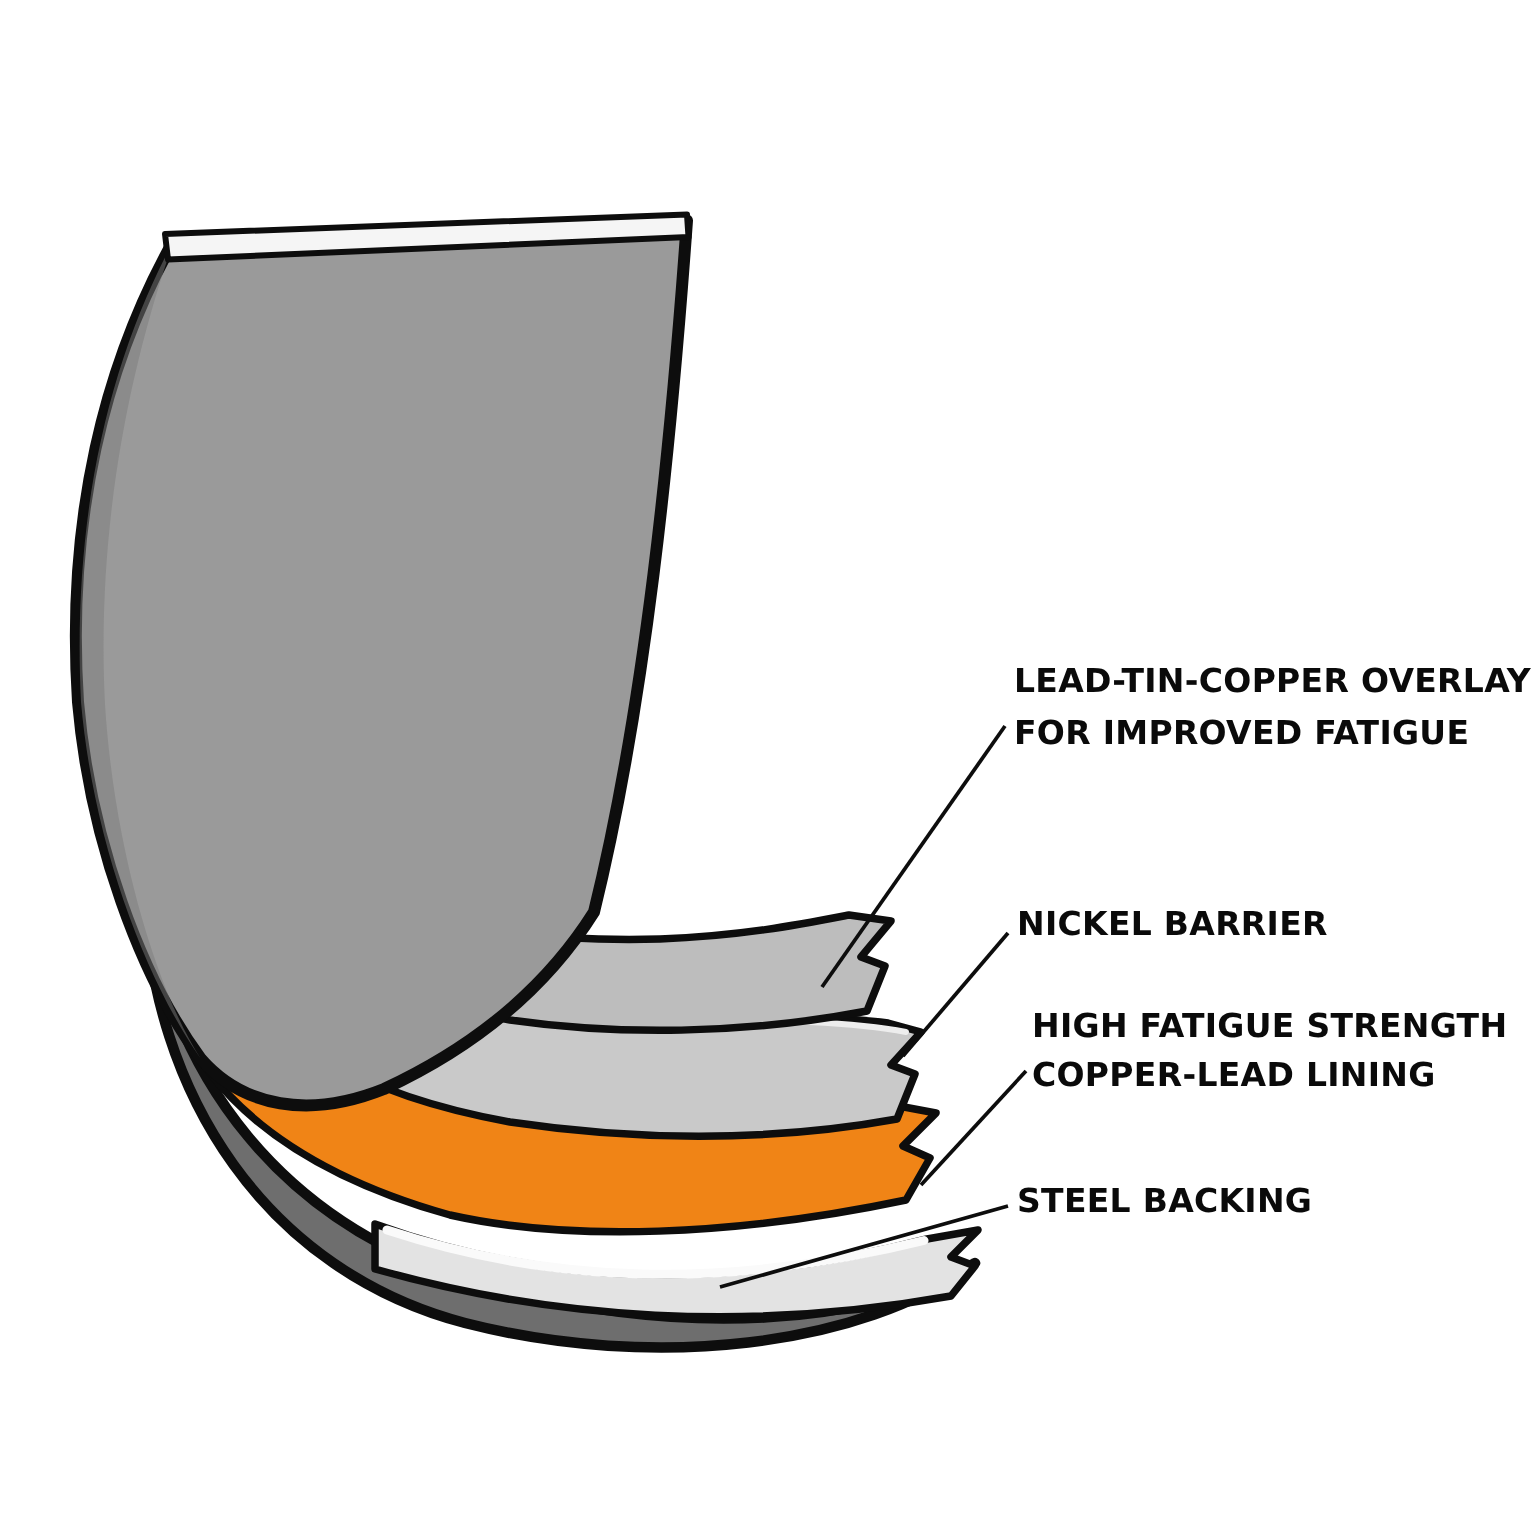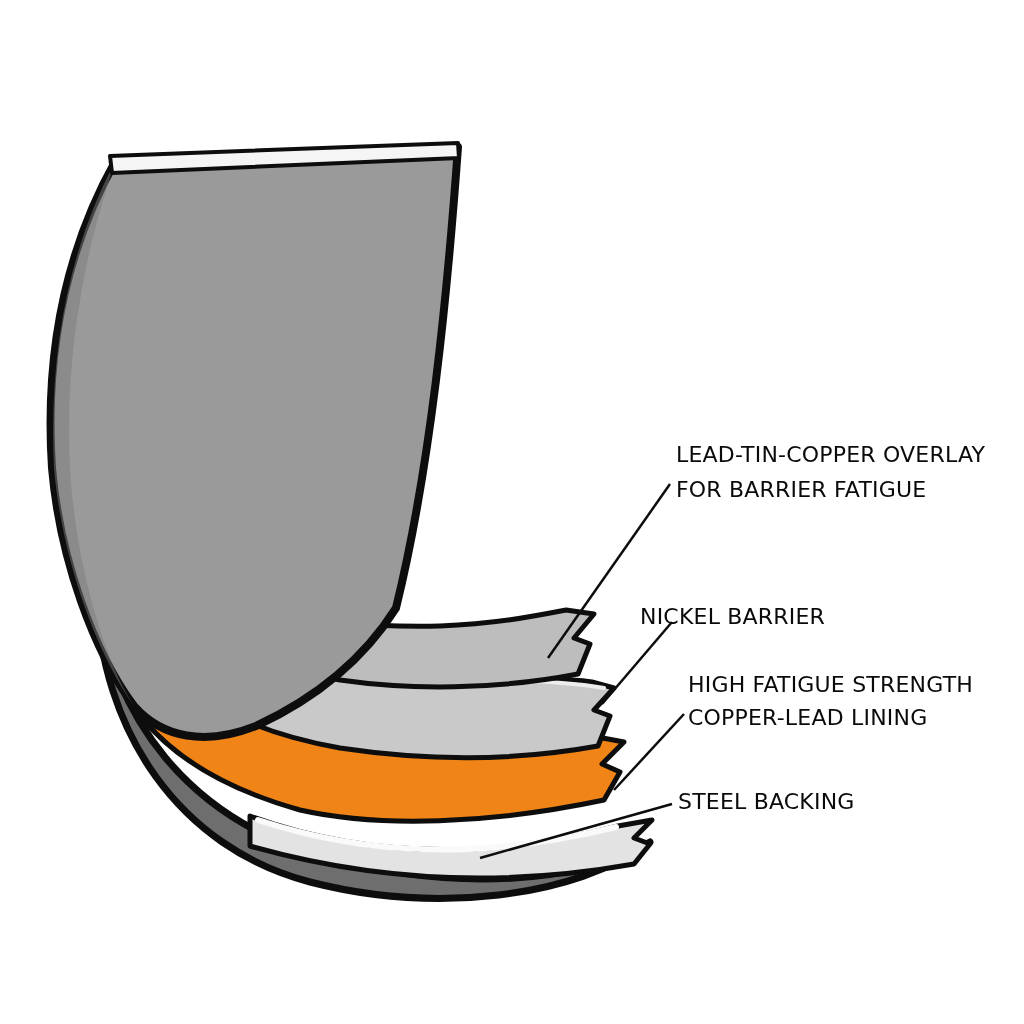--- a/index.html
+++ b/index.html
@@ -6,21 +6,21 @@
   .stage{
     position:relative;
     width:1024px;height:1024px;
     background:#ffffff;
     overflow:hidden;
     font-family:"DejaVu Sans","Liberation Sans",sans-serif;
   }
   .illustration{position:absolute;left:0;top:0;}
   .label{
     position:absolute;
-    font-weight:normal;
+    font-weight:bold;
     font-size:22px;
     line-height:35px;
     color:#0a0a0a;
     letter-spacing:0.2px;
     white-space:nowrap;
   }
   .label.tight{line-height:33px;}
 </style>
 </head>
 <body>
@@ -60,24 +60,24 @@
     <path d="M 110 156 L 458 143 L 459 158 L 112 173 Z" stroke="#0d0d0d" stroke-width="4" stroke-linejoin="round" fill="#f5f5f5"></path>
 
     <line x1="670" y1="484" x2="548" y2="658" stroke="#0d0d0d" stroke-width="2.5"></line>
     <line x1="672" y1="622" x2="602" y2="704" stroke="#0d0d0d" stroke-width="2.5"></line>
     <line x1="684" y1="714" x2="614" y2="790" stroke="#0d0d0d" stroke-width="2.5"></line>
     <line x1="672" y1="804" x2="480" y2="858" stroke="#0d0d0d" stroke-width="2.5"></line>
   </svg>
 
   <div class="label" style="left:676px;top:437px;">
     <div>LEAD-TIN-COPPER OVERLAY</div>
-    <div>FOR BARRIER FATIGUE</div>
+    <div>FOR IMPROVED FATIGUE</div>
   </div>
 
-  <div class="label" style="left:640px;top:599px;">
+  <div class="label" style="left:678px;top:599px;">
     <div>NICKEL BARRIER</div>
   </div>
 
   <div class="label" style="left:678px;top:784px;">
     <div>STEEL BACKING</div>
   </div>
 
   <div class="label tight" style="left:688px;top:668px;">
     <div>HIGH FATIGUE STRENGTH</div>
     <div>COPPER-LEAD LINING</div>

